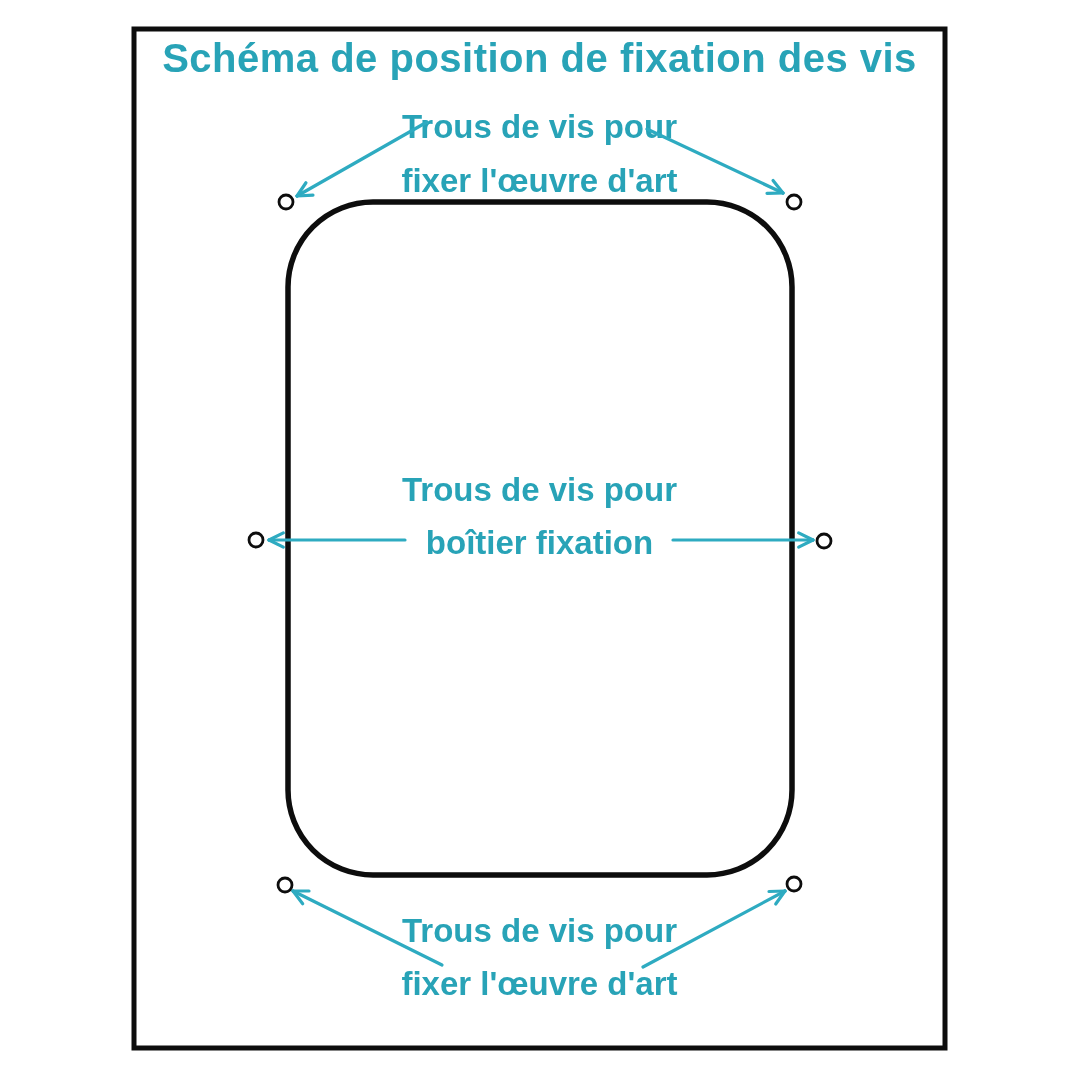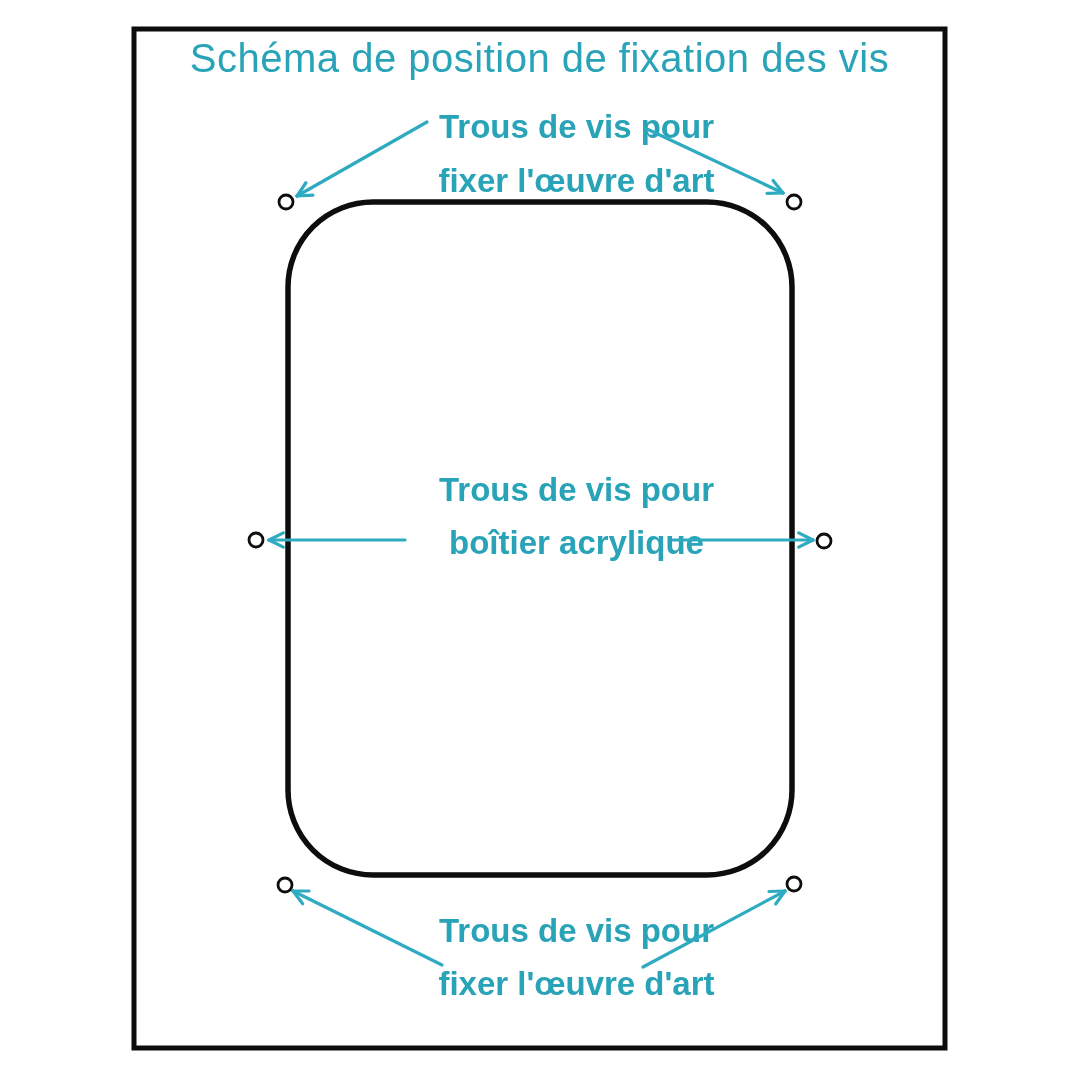--- a/index.html
+++ b/index.html
@@ -11,33 +11,32 @@
     overflow: hidden;
     font-family: "Liberation Sans", sans-serif;
   }
   .title {
     position: absolute;
     left: 132px;
     top: 36px;
     width: 815px;
     text-align: center;
     font-size: 40px;
-    font-weight: normal;
+    font-weight: bold;
     letter-spacing: 0.5px;
     color: var(--accent-text);
   }
   .label {
     position: absolute;
     left: 132px;
     width: 815px;
     text-align: center;
     font-size: 33px;
     font-weight: bold;
     color: var(--accent-text);
-    padding-left: 37px;
   }
   .label div { line-height: 54px; }
   .label-top    { top: 100px; }
   .label-middle { top: 463px; }
   .label-middle div { line-height: 53px; }
   .label-bottom { top: 904px; }
   .label-bottom div { line-height: 53px; }
   #diagram-svg {
     position: absolute;
     left: 0; top: 0;
@@ -52,21 +51,21 @@
 
   <div class="title">Schéma de position de fixation des vis</div>
 
   <div class="label label-top">
     <div>Trous de vis pour</div>
     <div>fixer l'œuvre d'art</div>
   </div>
 
   <div class="label label-middle">
     <div>Trous de vis pour</div>
-    <div>boîtier acrylique</div>
+    <div>boîtier fixation</div>
   </div>
 
   <div class="label label-bottom">
     <div>Trous de vis pour</div>
     <div>fixer l'œuvre d'art</div>
   </div>
 
   <svg id="diagram-svg" viewBox="0 0 1080 1080">
       <rect x="134" y="29" width="811" height="1019" fill="none" stroke="#0d0d0d" stroke-width="5"></rect>
       <rect x="288" y="202" width="504" height="673" rx="85" ry="85" fill="none" stroke="#0d0d0d" stroke-width="5.5"></rect>

